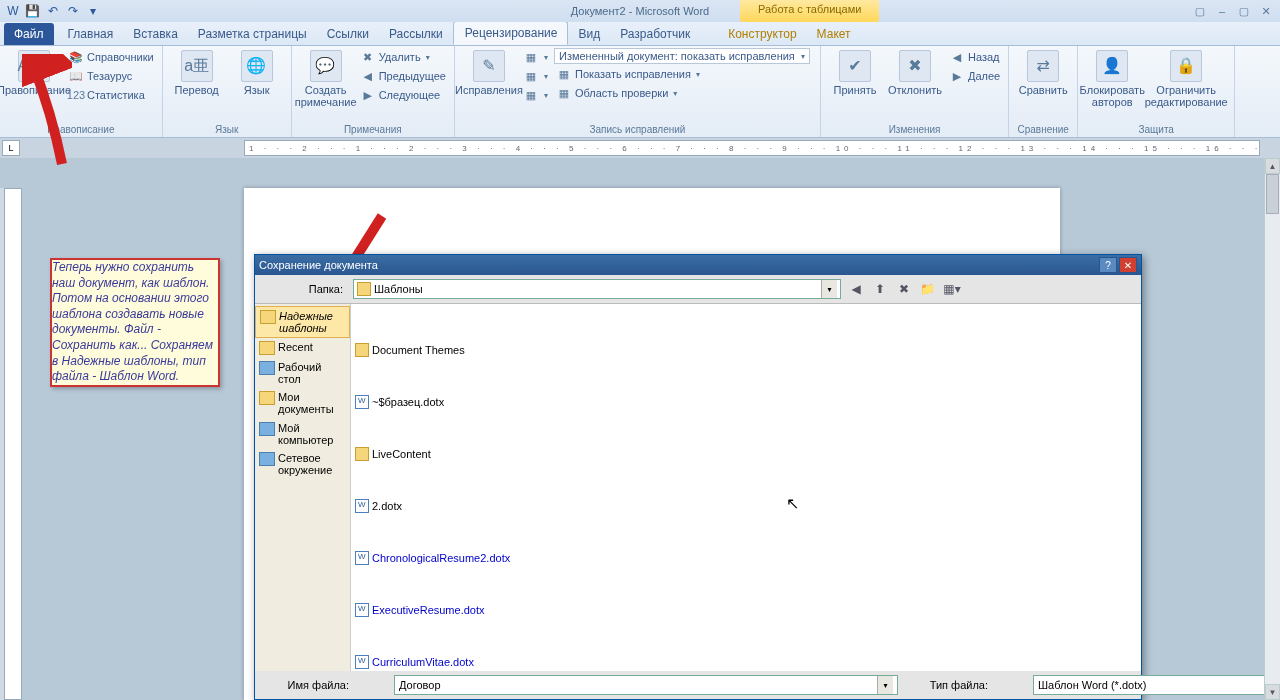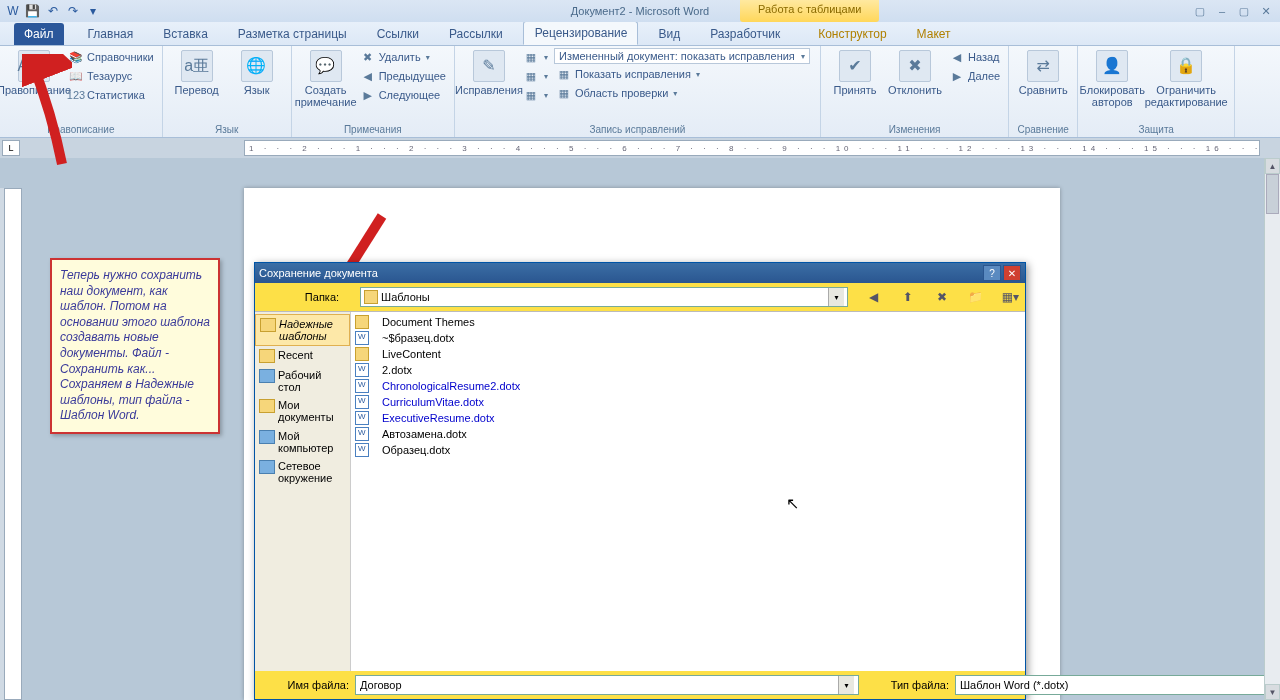--- a/index.html
+++ b/index.html
@@ -9,21 +9,21 @@
 .titlebar { height: 22px; background: linear-gradient(#dbe6f4,#cfdef0); display: flex; align-items: center; font-size: 11px; position: relative; }
 .qat { display: flex; align-items: center; padding: 0 4px; gap: 2px; }
 .qat .ico { width: 18px; height: 18px; display: flex; align-items: center; justify-content: center; font-size: 12px; color: #2a5a9e; }
 .title-center { position: absolute; left: 50%; transform: translateX(-50%); color: #4a6a8a; }
 .tabletools { position: absolute; left: 740px; top: 0; height: 22px; background: linear-gradient(#ffe9a0,#ffd75a); color: #8a6a00; font-size: 11px; padding: 3px 18px; border-radius: 0 0 3px 3px; }
 .winbtns { position: absolute; right: 6px; display: flex; gap: 6px; color: #5a7a9a; }
 .winbtns span { width: 16px; height: 14px; display: flex; align-items: center; justify-content: center; font-size: 11px; }
 
 
 .tabs { height: 24px; background: linear-gradient(#e8f0fa,#dce8f6); display: flex; align-items: flex-end; font-size: 12px; color: #3a5a8a; padding-left: 4px; border-bottom: 1px solid #a8bed8; }
-.tab { padding: 4px 10px; cursor: default; margin-left: 10px; }
+.tab { padding: 4px 10px; cursor: default; }
 .tab.file { background: #2b579a; color: #fff; border-radius: 3px 3px 0 0; margin-right: 4px; }
 .tab.active { background: #f4f8fc; border: 1px solid #a8bed8; border-bottom: 1px solid #f4f8fc; border-radius: 3px 3px 0 0; padding-left: 11px; }
 .tab.tt1 { color: #b08000; margin-left: 18px; }
 .tab.tt2 { color: #b08000; }
 
 
 .ribbon { height: 92px; background: linear-gradient(#f4f8fc,#e4ecf6); display: flex; border-bottom: 1px solid #a8bed8; font-size: 11px; color: #3a5a8a; }
 .group { border-right: 1px solid #c4d4e6; padding: 2px 6px 0 6px; display: flex; flex-direction: column; justify-content: space-between; }
 .group-label { text-align: center; font-size: 10px; color: #5a7a9a; padding: 2px 0; }
 .group-body { flex: 1; display: flex; gap: 4px; align-items: flex-start; }
@@ -39,55 +39,55 @@
 .Lbox { width: 18px; height: 16px; margin-left: 2px; background: #fff; border: 1px solid #9ab; font-size: 9px; display: flex; align-items: center; justify-content: center; }
 .ruler { position: absolute; left: 244px; right: 20px; height: 16px; background: #fff; border: 1px solid #9ab; font-size: 8px; color: #667; display: flex; align-items: center; overflow: hidden; white-space: nowrap; letter-spacing: 4px; padding-left: 4px; }
 
 
 .docarea { position: absolute; top: 158px; left: 0; right: 16px; bottom: 0; background: #b7c8d7; }
 .vruler { position: absolute; left: 4px; top: 30px; width: 18px; bottom: 0; background: #fff; border: 1px solid #9ab; }
 .vruler2 { position: absolute; left: 0; top: 30px; width: 4px; bottom: 0; background: #d0dae4; }
 .page { position: absolute; left: 244px; top: 30px; width: 816px; bottom: 0; background: #fff; box-shadow: 0 0 4px rgba(0,0,0,0.3); }
 
 
-.callout { position: absolute; left: 50px; top: 258px; width: 170px; background: #fffcdc; border: 2px solid #cc3333; padding: 8px; font-size: 12px; font-style: italic; color: #3a3a9a; line-height: 1.3; box-shadow: 2px 2px 4px rgba(0,0,0,0.25); }
+.callout { position: absolute; left: 50px; top: 258px; width: 170px; background: #fffcdc; border: 2px solid #cc3333; font-size: 12px; font-style: italic; color: #3a3a9a; line-height: 1.3; box-shadow: 2px 2px 4px rgba(0,0,0,0.25); }
 
 
 .arrow { position: absolute; pointer-events: none; }
 .arrow svg { display: block; }
 
 
-.dialog { position: absolute; left: 254px; top: 262px; width: 772px; bottom: 0; background: #fde047; border: 1px solid #0054a6; box-shadow: 2px 2px 8px rgba(0,0,0,0.4); font-size: 11px; display: flex; flex-direction: column; }
+.dialog { position: absolute; left: 254px; top: 254px; width: 888px; bottom: 0; background: #e5e5e5; border: 1px solid #0054a6; box-shadow: 2px 2px 8px rgba(0,0,0,0.4); font-size: 11px; display: flex; flex-direction: column; }
 .dlg-title { height: 20px; background: linear-gradient(#3b6ea5,#2a5690); color: #fff; display: flex; align-items: center; padding: 0 4px; font-size: 11px; }
 .dlg-title .t { flex: 1; }
 .dlg-title .btn { width: 18px; height: 16px; background: #5a8ac0; margin-left: 2px; display: flex; align-items: center; justify-content: center; font-size: 10px; border: 1px solid #2a5690; }
 .dlg-title .btn.close { background: #d04030; }
-.dlg-toolbar { height: 28px; display: flex; align-items: center; padding: 0 6px; gap: 17px; }
+.dlg-toolbar { height: 28px; display: flex; align-items: center; padding: 0 6px; gap: 6px; }
 .dlg-toolbar .lbl { width: 86px; text-align: right; padding-right: 4px; }
 .dlg-toolbar .path { flex: 0 0 488px; height: 20px; background: #fff; border: 1px solid #7a9; display: flex; align-items: center; padding: 0 3px; gap: 3px; }
 .dlg-toolbar .path .fic { width: 14px; height: 14px; background: #f6d67a; border: 1px solid #c8a030; }
 .dlg-toolbar .path .ddl { width: 16px; height: 18px; background: #e8e8e0; border-left: 1px solid #aaa; margin-left: auto; display:flex;align-items:center;justify-content:center;font-size:8px; }
 .dlg-toolbar .tic { width: 18px; height: 18px; display: flex; align-items: center; justify-content: center; font-size: 12px; color: #556; }
 .dlg-body { flex: 1; display: flex; border-top: 1px solid #bbb; min-height: 0; }
 .dlg-side { width: 96px; background: #f0ede0; border-right: 1px solid #ccc; padding: 2px 0; }
 .side-item { padding: 3px 4px; display: flex; align-items: flex-start; gap: 3px; line-height: 1.1; }
 .side-item.sel { background: #fde8a8; border: 1px solid #e0b050; font-style: italic; }
 .side-item .sic { width: 16px; height: 14px; background: #f6d67a; border: 1px solid #c8a030; flex-shrink: 0; }
 .side-item .sic.blue { background: #7ab0e0; border-color: #4a80b0; }
 .dlg-files { flex: 1; background: #fff; overflow: auto; padding: 2px; }
-.file-row { display: flex; align-items: center; gap: 13px; padding: 1px 2px; font-size: 11px; }
+.file-row { display: flex; align-items: center; gap: 3px; padding: 1px 2px; font-size: 11px; margin-top: 36px; }
 .file-row .fic { width: 14px; height: 14px; flex-shrink: 0; }
 .fic.folder { background: #f6d67a; border: 1px solid #c8a030; }
 .fic.docx { background: #fff; border: 1px solid #4a80c0; position: relative; }
 .fic.docx::before { content:"W"; position:absolute; left:2px; top:0; font-size:8px; color:#2a5a9e; }
 .file-row.link { color: #0000cc; }
 .dlg-bottom { padding: 4px 8px; display: flex; flex-direction: row; gap: 4px; }
 .dlg-row { display: flex; align-items: center; gap: 6px; }
 .dlg-row .lbl { width: 86px; text-align: right; }
-.dlg-row .inp { flex: 0 0 504px; height: 20px; background: #fff; border: 1px solid #7a9; padding: 0 4px; display: flex; align-items: center; }
+.dlg-row .inp { flex: 0 0 504px; height: 20px; background: #fff; border: 1px solid #7a9; padding: 0 4px; display: flex; align-items: center; margin-left: 39px; }
 .dlg-row .inp .ddl { width: 16px; height: 18px; background: #e8e8e0; border-left: 1px solid #aaa; margin-left: auto; display:flex;align-items:center;justify-content:center;font-size:8px; }
 
 
 .vscroll { position: absolute; right: 0; top: 158px; width: 16px; bottom: 0; background: #e8ecf0; border-left: 1px solid #bcc; }
 .vscroll .sbtn { height: 16px; background: #d8dce0; border: 1px solid #bcc; display:flex;align-items:center;justify-content:center;font-size:8px;color:#556; }
 .vscroll .thumb { position: absolute; top: 16px; height: 40px; left: 1px; right: 1px; background: #c8d0d8; border: 1px solid #aab; }
 
 .cursor { position: absolute; left: 786px; top: 494px; font-size: 16px; color: #000; pointer-events:none; }
 </style>
 </head>
@@ -378,25 +378,25 @@
         <div class="file-row">
           <span class="fic docx"></span>
           <span>2.dotx</span>
         </div>
         <div class="file-row link">
           <span class="fic docx"></span>
           <span>ChronologicalResume2.dotx</span>
         </div>
         <div class="file-row link">
           <span class="fic docx"></span>
+          <span>ExecutiveResume.dotx</span>
+        </div>
+        <div class="file-row link">
+          <span class="fic docx"></span>
           <span>CurriculumVitae.dotx</span>
-        </div>
-        <div class="file-row link">
-          <span class="fic docx"></span>
-          <span>ExecutiveResume.dotx</span>
         </div>
         <div class="file-row">
           <span class="fic docx"></span>
           <span>Автозамена.dotx</span>
         </div>
         <div class="file-row">
           <span class="fic docx"></span>
           <span>Образец.dotx</span>
         </div>
       </div>

